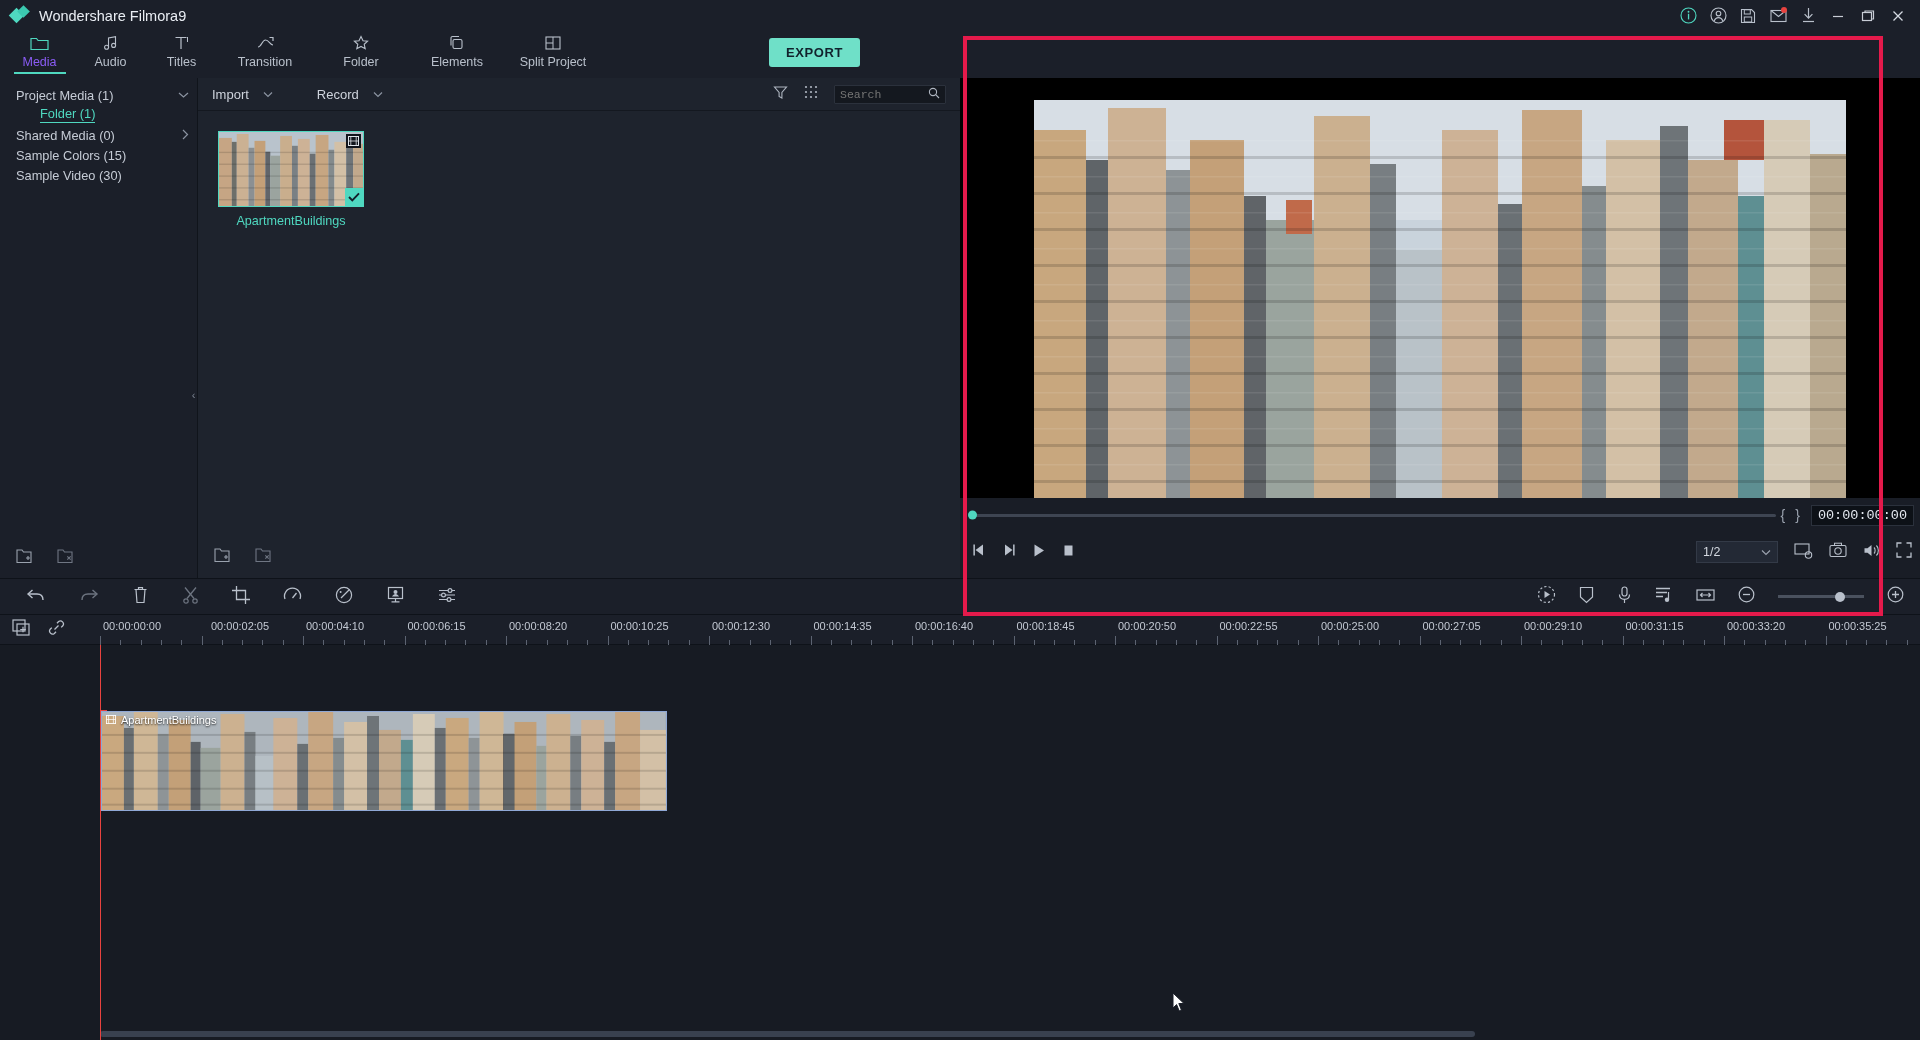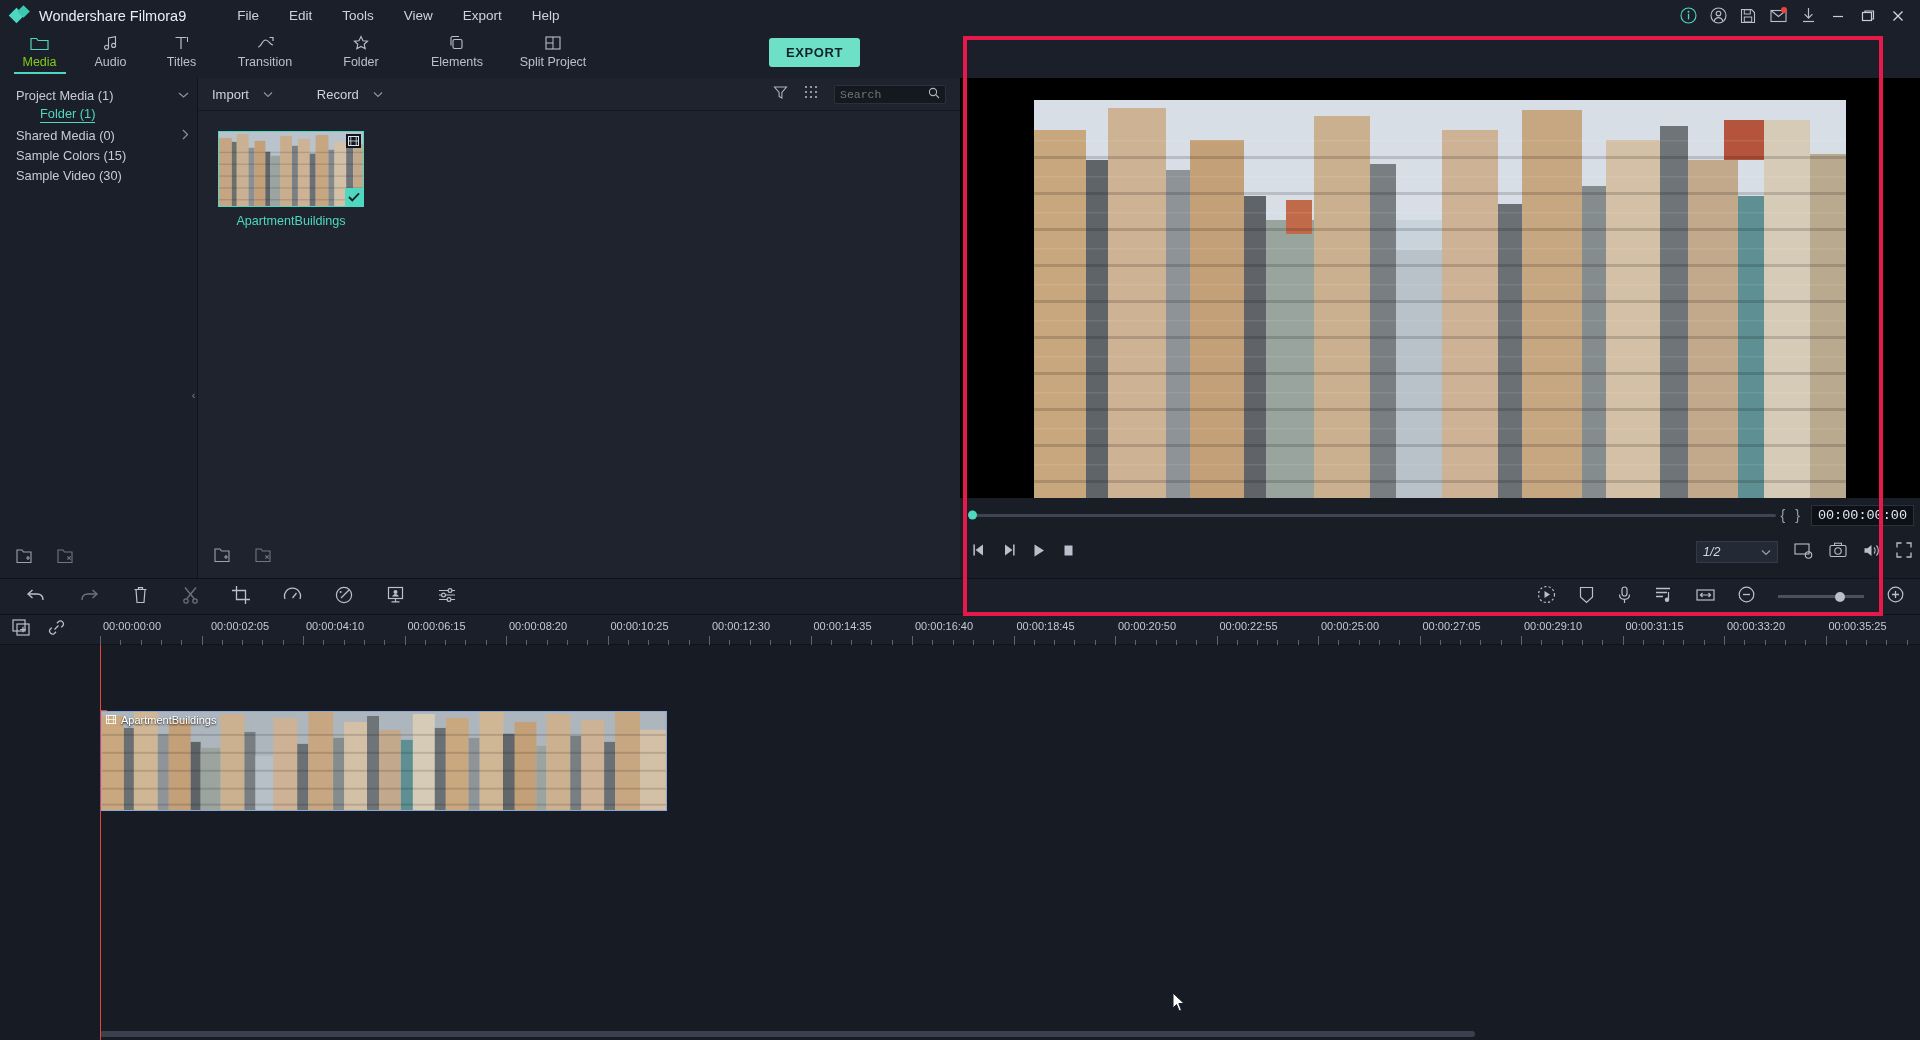--- a/index.html
+++ b/index.html
@@ -48,21 +48,21 @@
     height: 47px; background: #1b1f29; display: flex; align-items: flex-start;
     flex: 0 0 47px; padding-left: 4px; position: relative;
   }
   .nav-tab {
     width: 71px; display: flex; flex-direction: column; align-items: center;
     padding-top: 3px; cursor: default; color: #b9c0cb;
   }
   .nav-tab.wide { width: 96px; }
   .nav-tab .nt-ico { height: 18px; display: flex; align-items: center; justify-content: center; }
   .nav-tab .nt-lbl { font-size: 12.5px; margin-top: 3px; white-space: nowrap; }
-  .nav-tab.active { color: #84cc16; }
+  .nav-tab.active { color: #8b5cf6; }
   .nav-tab.active .nt-underline {
     width: 52px; height: 2px; background: #4fd8c0; margin-top: 3px;
   }
   .export-btn {
     position: absolute; right: 1060px; top: 7px;
     background: #6fe0c8; color: #11222c; font-size: 13px; font-weight: bold;
     padding: 7px 17px; border-radius: 3px; letter-spacing: .6px;
   }
 
   
@@ -142,21 +142,21 @@
     position: absolute; left: -4px; top: 50%; transform: translateY(-50%);
     width: 9px; height: 9px; border-radius: 50%; background: #4fd8c0;
   }
   .brace { color: #9aa2ae; font-size: 14px; padding: 0 5px; }
   .timecode {
     background: #0d1117; border: 1px solid #2b313c; color: #e4e8ef;
     font-family: "Liberation Mono", monospace; font-size: 13.5px; padding: 2px 6px; margin-left: 6px;
   }
   .pv-row2 { display: flex; align-items: center; height: 40px; padding: 0 8px 0 12px; }
   .pv-transport { display: flex; align-items: center; gap: 16px; }
-  .pv-right { margin-left: auto; display: flex; align-items: center; gap: 16px; font-style: italic; }
+  .pv-right { margin-left: auto; display: flex; align-items: center; gap: 16px; }
   .ratio-sel {
     width: 82px; height: 22px; background: #232935; border: 1px solid #333a47;
     display: flex; align-items: center; justify-content: space-between;
     padding: 0 6px; font-size: 12.5px; color: #d3d8e0;
   }
 
   
   .tl-toolbar {
     height: 37px; background: #1b1f29; display: flex; align-items: center;
     border-top: 1px solid #0e1219; border-bottom: 1px solid #0e1219; flex: 0 0 37px;
@@ -220,28 +220,20 @@
 <body>
 
 <div class="app">
 
   <div class="titlebar">
     <div class="logo-mark">
         <i class="a"></i>
         <i class="b"></i>
       </div>
     <div class="app-name">Wondershare Filmora9</div>
-    <div class="menu">
-      <div class="menu-item">File</div>
-      <div class="menu-item">Edit</div>
-      <div class="menu-item">Tools</div>
-      <div class="menu-item">View</div>
-      <div class="menu-item">Export</div>
-      <div class="menu-item">Help</div>
-    </div>
 
     <div class="tb-right">
       <div class="tb-icon">
         <svg width="17" height="17" viewBox="0 0 17 17">
             <circle cx="8.5" cy="8.5" r="7.5" fill="none" stroke="#4fd8c0" stroke-width="1.1"></circle>
             <circle cx="8.5" cy="4.8" r=".95" fill="#4fd8c0"></circle>
             <rect x="7.9" y="6.8" width="1.3" height="5.6" fill="#4fd8c0"></rect>
           </svg>
       </div>
       <div class="tb-icon">

